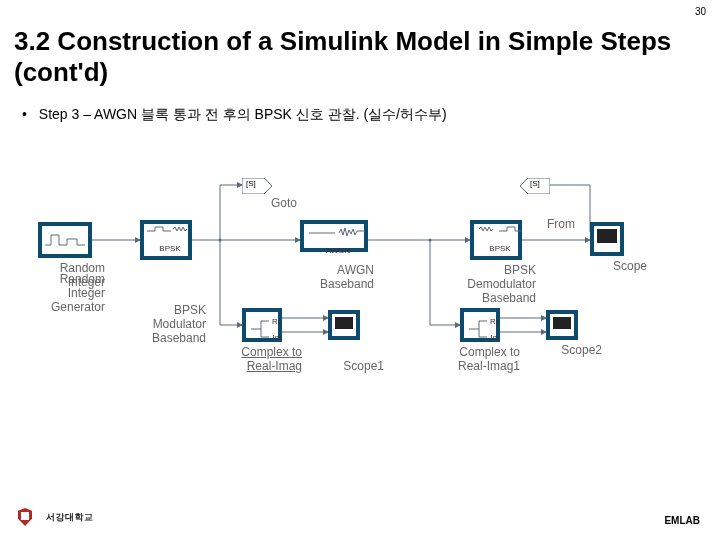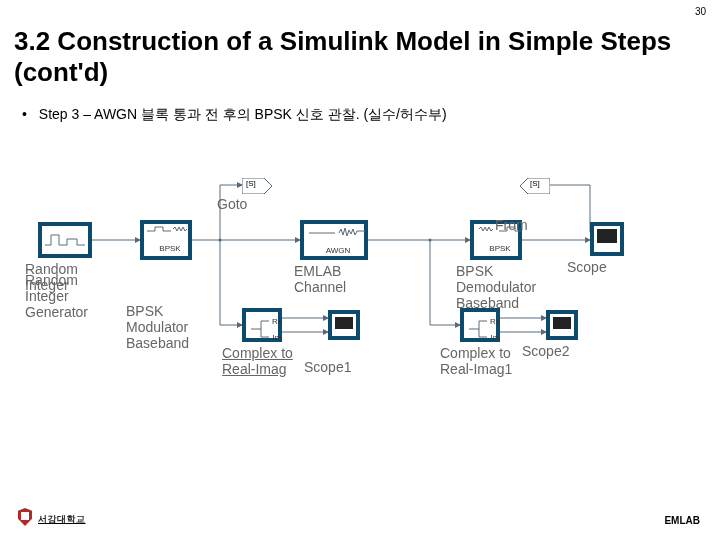--- a/index.html
+++ b/index.html
@@ -48,43 +48,42 @@
     left: 3px; right: 3px; top: 3px; bottom: 3px;
     border: 0;
     display: flex;
     align-items: center;
     justify-content: center;
     font-size: 8px;
     color: #333;
   }
   .label {
     position: absolute;
-    font-size: 14px;
+    font-size: 12px;
     color: #666;
-    text-align: left;
+    text-align: right;
     width: 80px;
     transform: translateX(-50%);
   }
   svg.wires {
     position: absolute;
     left: 0; top: 0; width: 660px; height: 230px;
     pointer-events: none;
   }
   .wire { stroke: #5a6a7a; stroke-width: 1; fill: none; }
   .arrowhead { fill: #5a6a7a; }
   .goto, .from {
     position: absolute;
     width: 28px; height: 14px;
   }
   .footer-logo {
     position: absolute;
     bottom: 14px; left: 18px;
-    display: flex; align-items: flex-end;
-    gap: 6px;
-    text-decoration: underline;
+    display: flex; align-items: center;
+    gap: 14px;
   }
   .shield {
     width: 14px; height: 18px;
     background: #b02a2a;
     clip-path: polygon(50% 0, 100% 15%, 100% 60%, 50% 100%, 0 60%, 0 15%);
     position: relative;
   }
   .shield::after {
     content: "";
     position: absolute;
@@ -172,28 +171,28 @@
   </div>
 
   <div class="goto" style="left:212px; top:18px;">
     <svg width="30" height="16">
         <polygon points="0,0 22,0 30,8 22,16 0,16" fill="#fff" stroke="#5a6a7a"></polygon>
       </svg>
     <div style="position:absolute;left:4px;top:1px;font-size:8px;">[S]</div>
   </div>
   <div class="label" style="left:227px; top:36px;">Goto</div>
 
-  <div class="block" style="left:270px; top:60px; width:68px; height:40px;">
+  <div class="block" style="left:270px; top:60px; width:68px; height:32px;">
     <svg width="66" height="38" style="position:absolute;left:1px;top:1px">
       <line class="mini-wave" x1="4" y1="8" x2="30" y2="8"></line>
       <polyline class="mini-wave" points="34,8 36,4 38,10 40,3 42,11 44,5 46,9 48,4 50,10 52,6 60,6"></polyline>
       <text x="33" y="28" text-anchor="middle" class="sig-label">AWGN</text>
     </svg>
   </div>
-  <div class="label" style="left:304px; top:103px;">EMLAB Channel</div>
+  <div class="label" style="left:304px; top:103px;">AWGN Baseband</div>
 
   <div class="block" style="left:440px; top:60px; width:52px; height:40px;">
     <svg width="50" height="38" style="position:absolute;left:1px;top:1px">
       <polyline class="mini-wave" points="4,4 6,2 8,6 10,2 12,6 14,2 16,6 18,4"></polyline>
       <polyline class="mini-wave" points="24,6 32,6 32,2 40,2 40,6 46,6"></polyline>
       <text x="25" y="26" text-anchor="middle" class="sig-label">BPSK</text>
     </svg>
   </div>
   <div class="label" style="left:466px; top:103px;">BPSK Demodulator Baseband</div>
 

